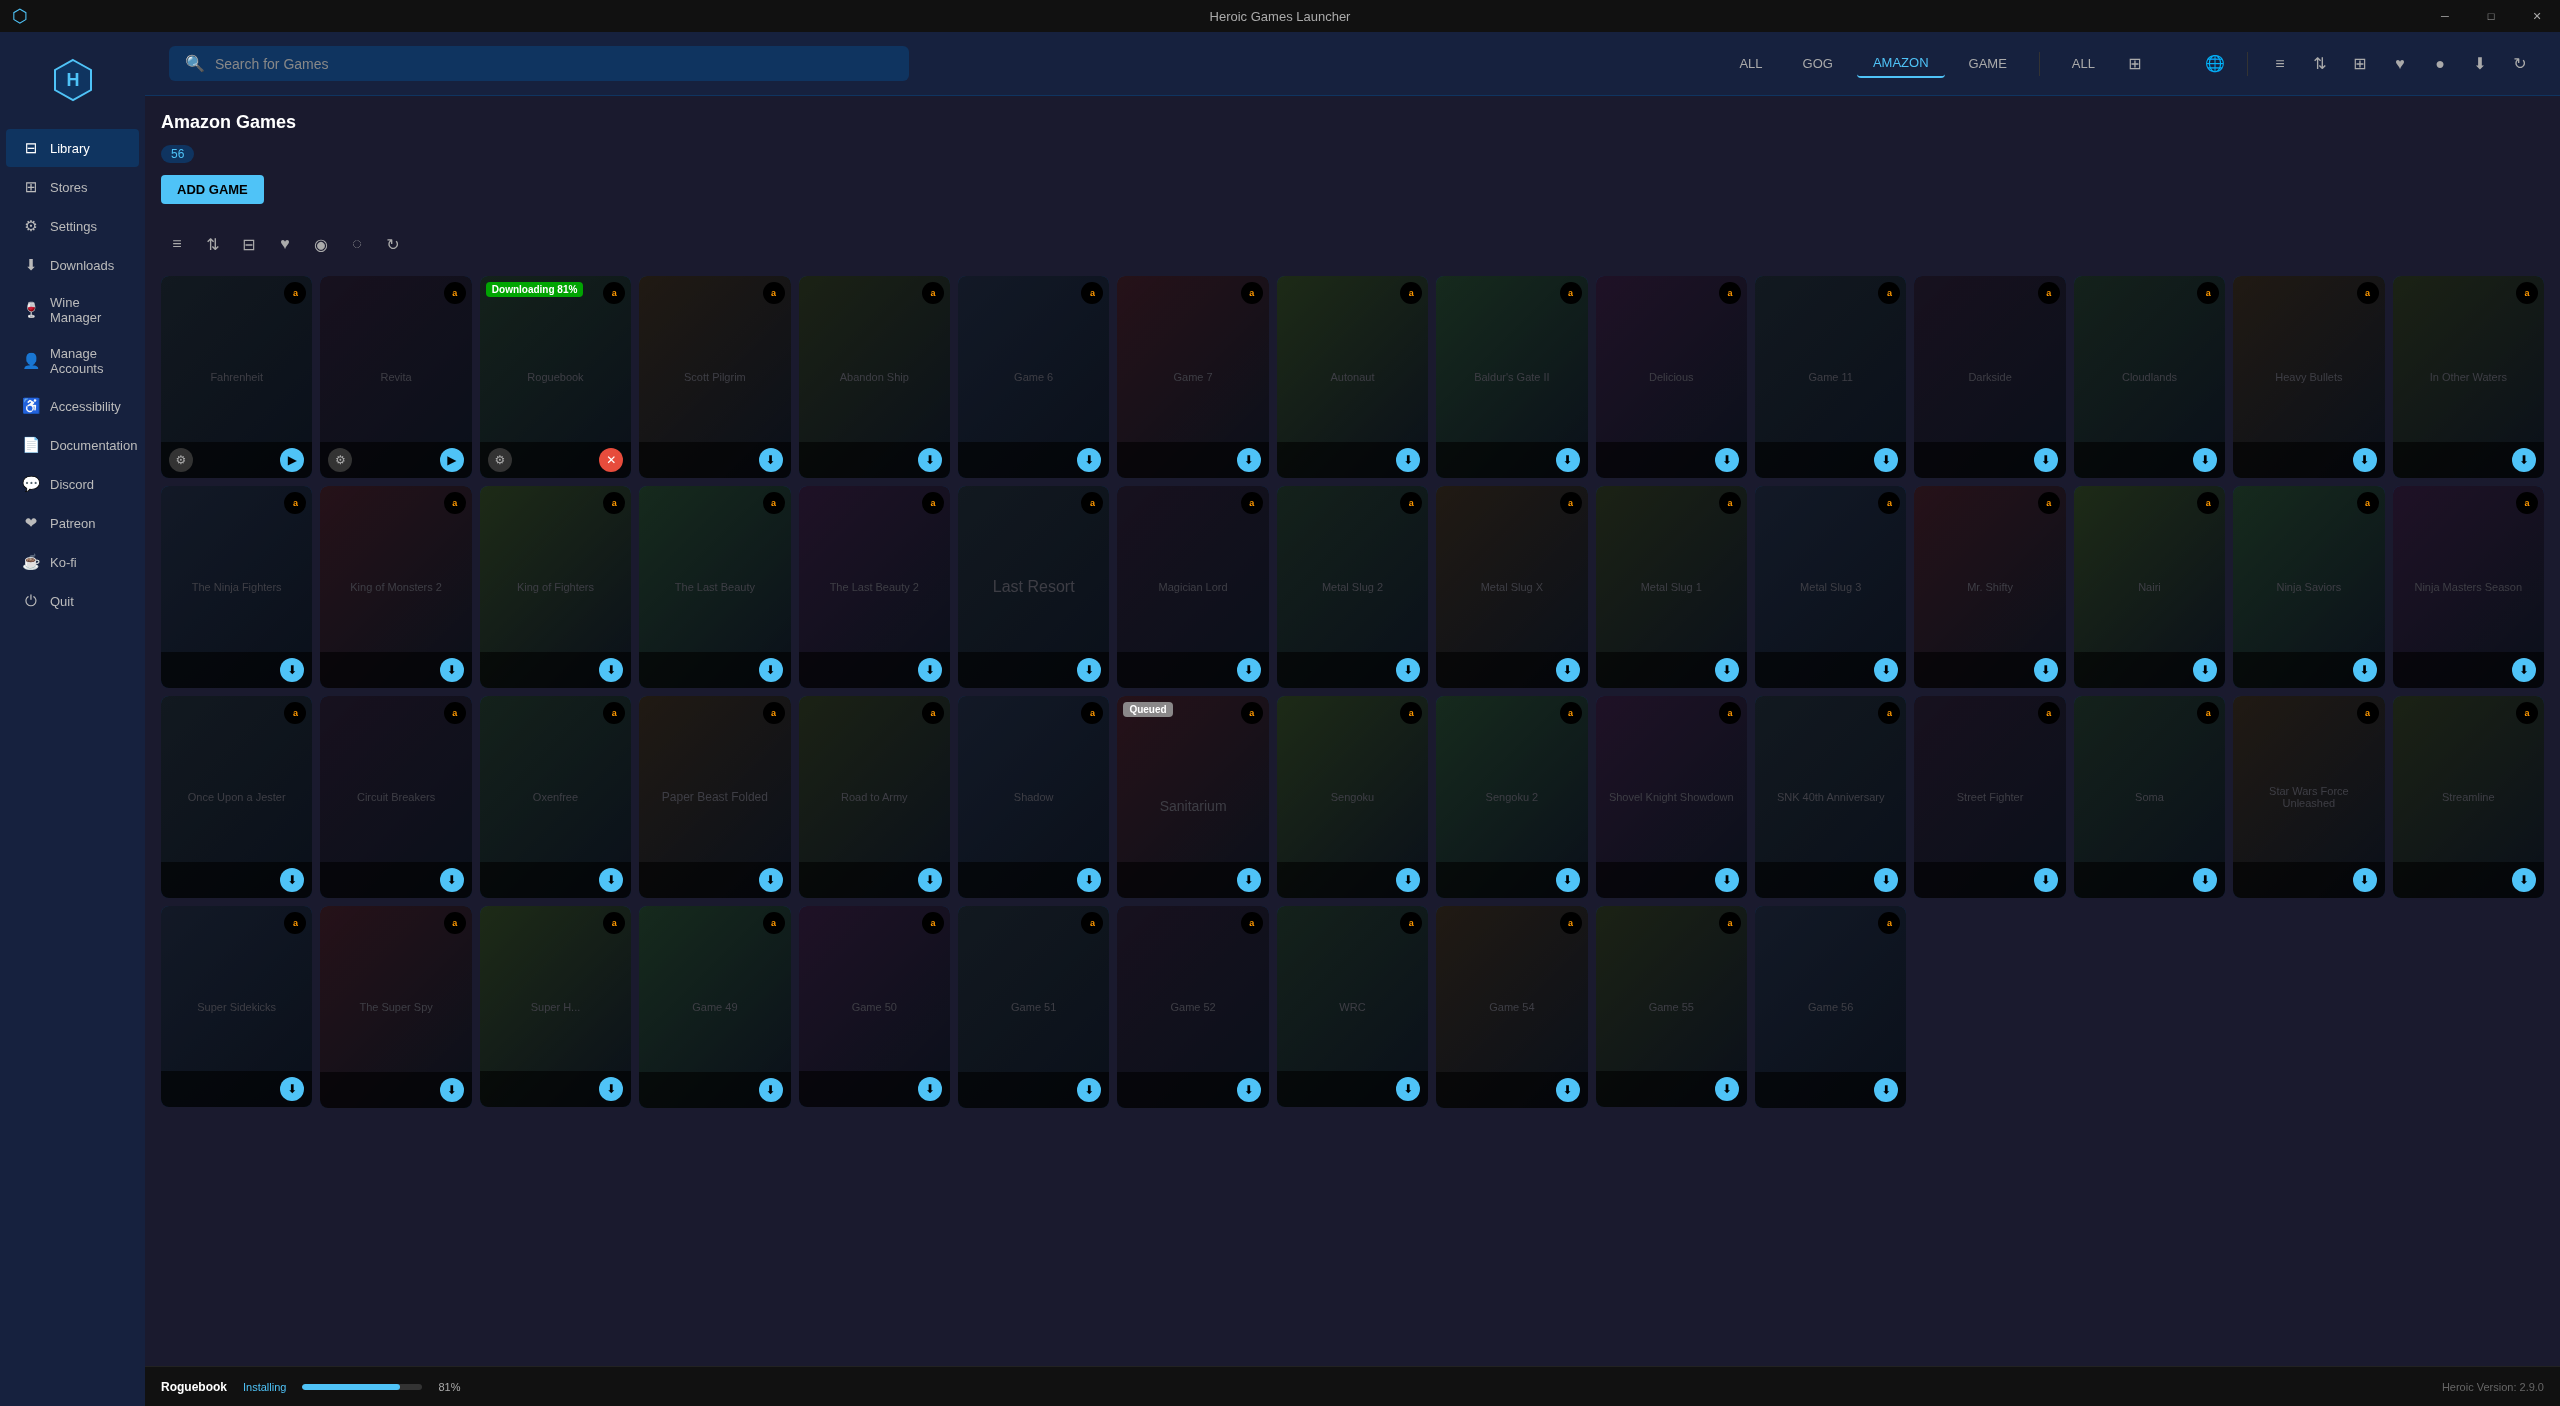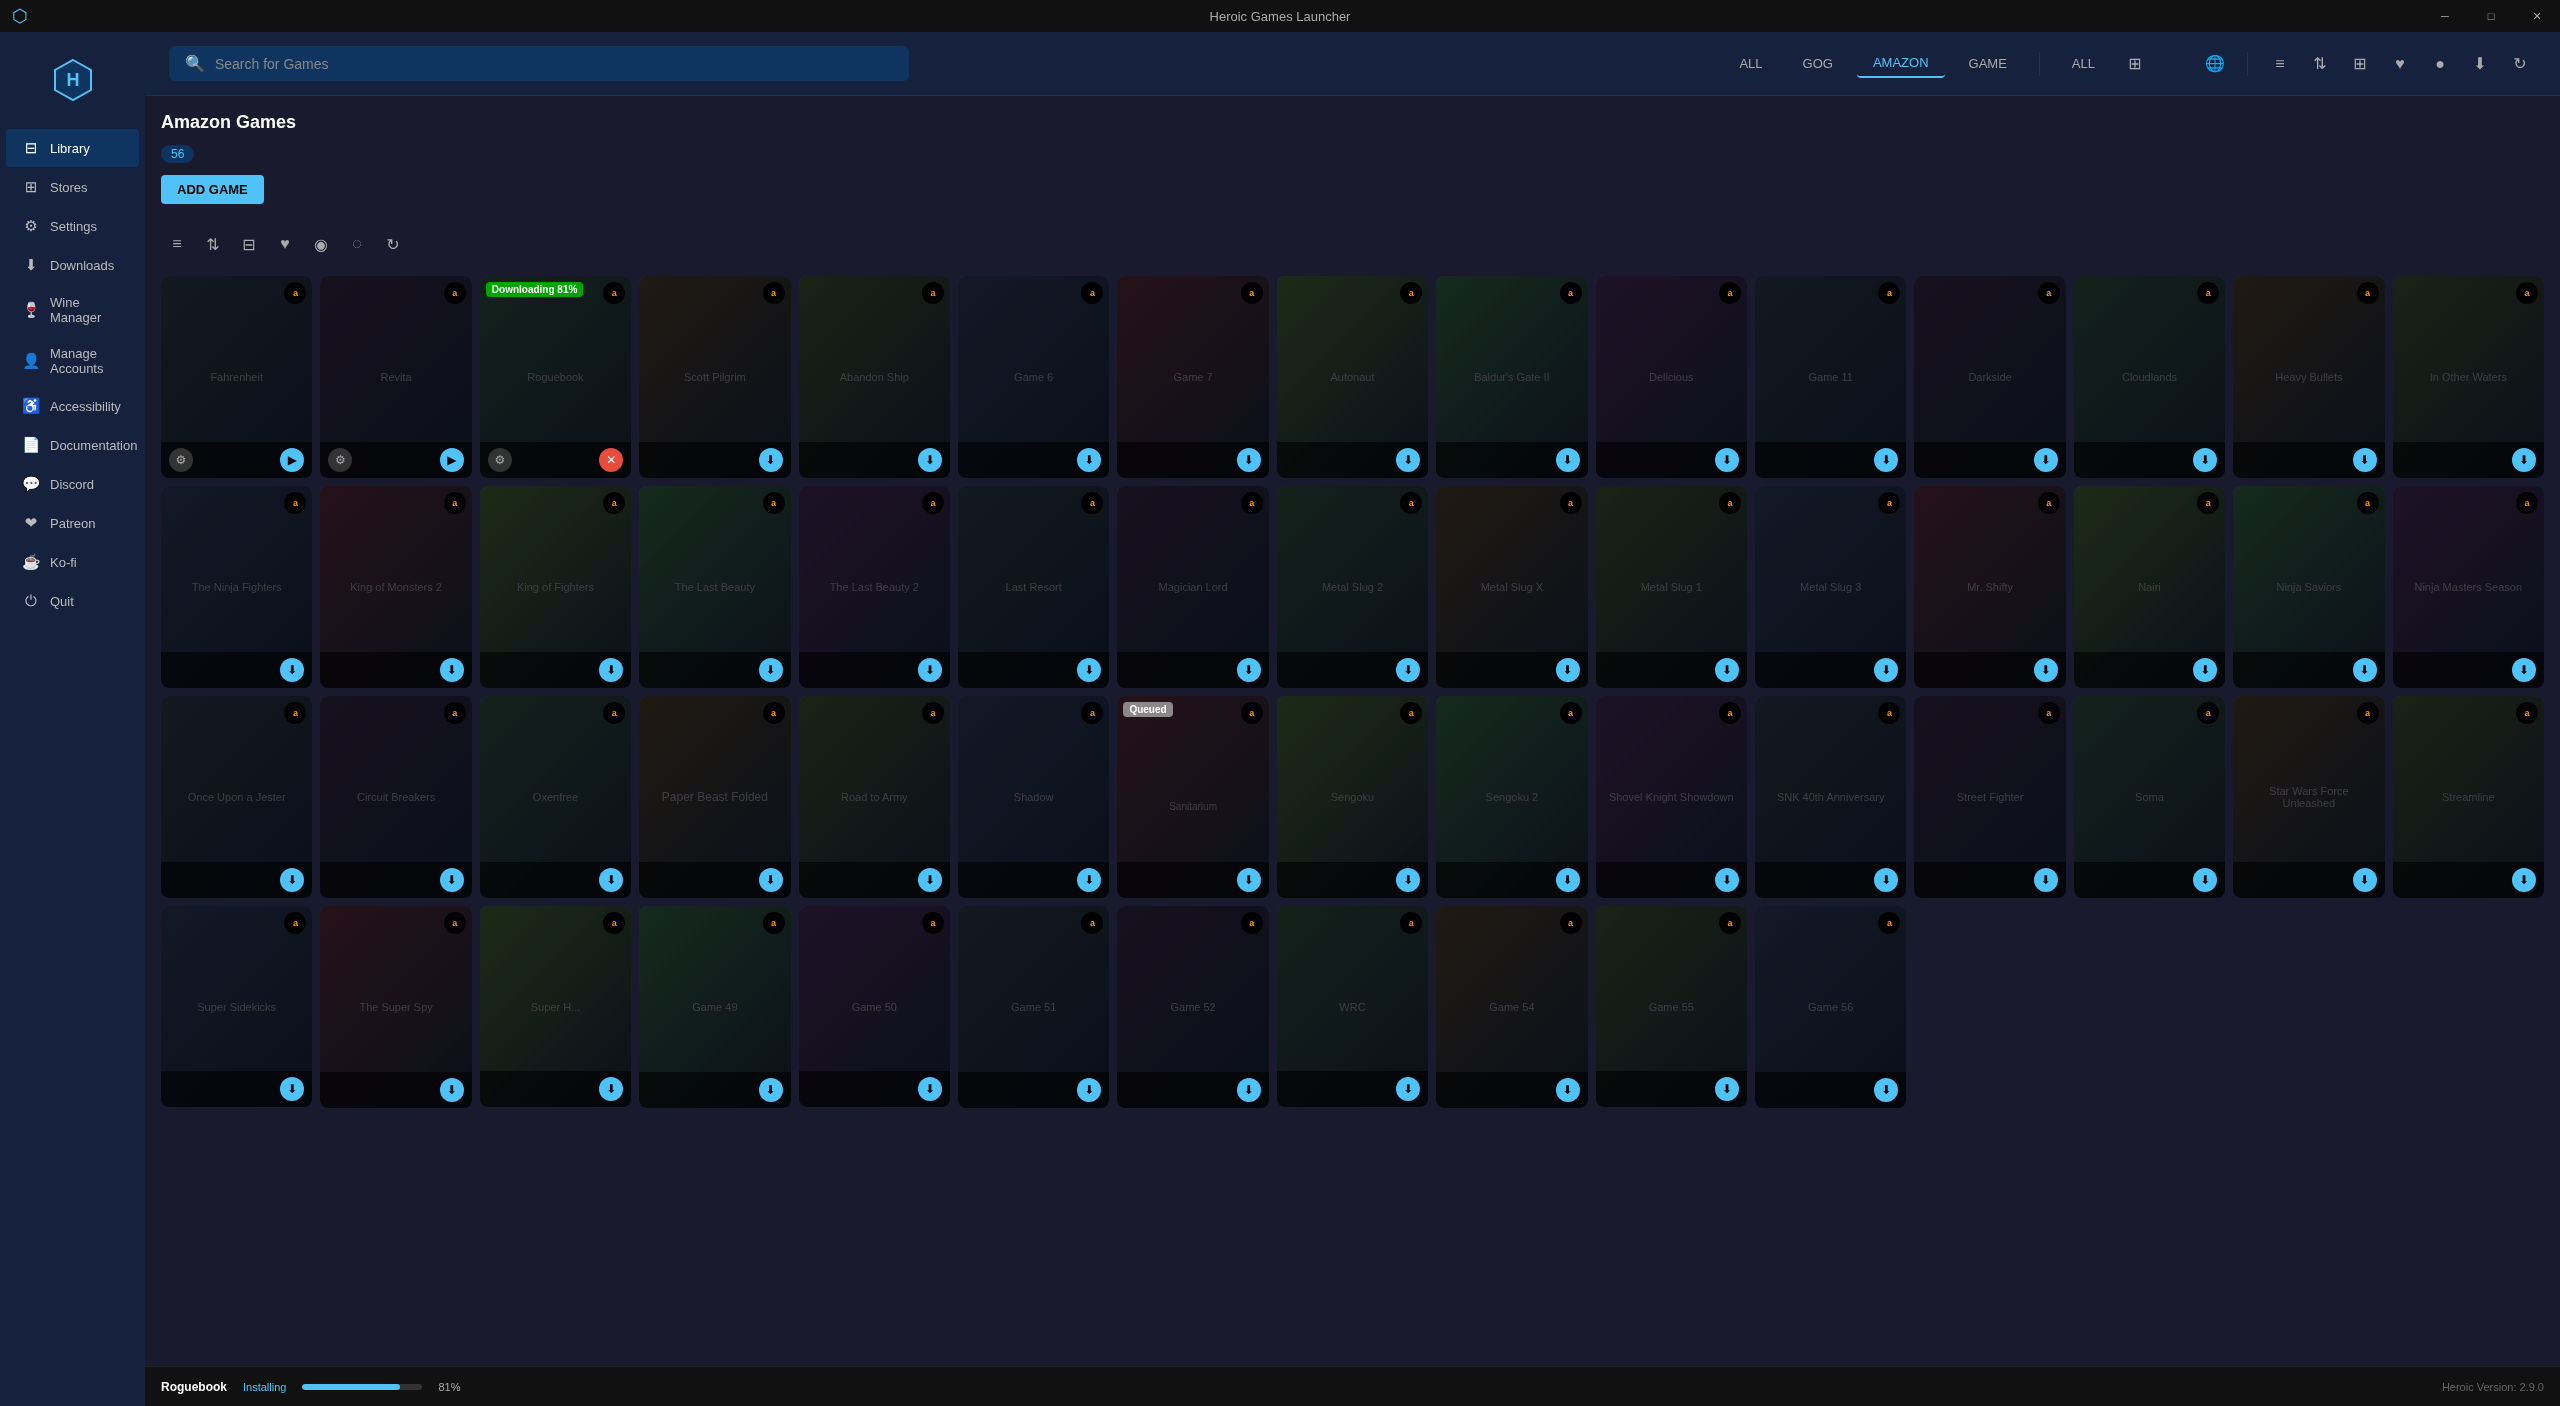--- a/index.html
+++ b/index.html
@@ -692,21 +692,21 @@
 
     <div class="card-bottom">
 
         <div style="flex:1"></div>
         <div class="card-bottom-btn download">⬇</div>
 
     </div>
   </div>
           <div class="game-card">
     <div class="game-img-placeholder" style="background: linear-gradient(135deg, #1a2a3a 0%, #0d1b33 100%); filter: grayscale(0.3) brightness(0.6);">
-      <span style="color:#667;font-size:11px;text-align:right;padding:4px;">Last Resort</span>
+      <span style="color:#667;font-size:16px;text-align:right;padding:4px;">Last Resort</span>
     </div>
     <div class="card-amazon-badge" style="font-weight:900;font-size:9px;">a</div>
 
     <div class="card-bottom">
 
         <div style="flex:1"></div>
         <div class="card-bottom-btn download">⬇</div>
 
     </div>
   </div>
@@ -900,21 +900,21 @@
 
     <div class="card-bottom">
 
         <div style="flex:1"></div>
         <div class="card-bottom-btn download">⬇</div>
 
     </div>
   </div>
           <div class="game-card">
     <div class="game-img-placeholder" style="background: linear-gradient(135deg, #4a1a2a 0%, #0d1b33 100%); filter: grayscale(0.3) brightness(0.6);">
-      <span style="color:#667;font-size:10px;text-align:center;padding:4px;margin-top:19px;">Sanitarium</span>
+      <span style="color:#667;font-size:14px;text-align:center;padding:4px;margin-top:19px;">Sanitarium</span>
     </div>
     <div class="card-amazon-badge" style="font-weight:900;font-size:9px;">a</div>
 
     <div class="card-queued-badge">Queued</div>
     <div class="card-bottom">
 
         <div style="flex:1"></div>
         <div class="card-bottom-btn download">⬇</div>
 
     </div>

